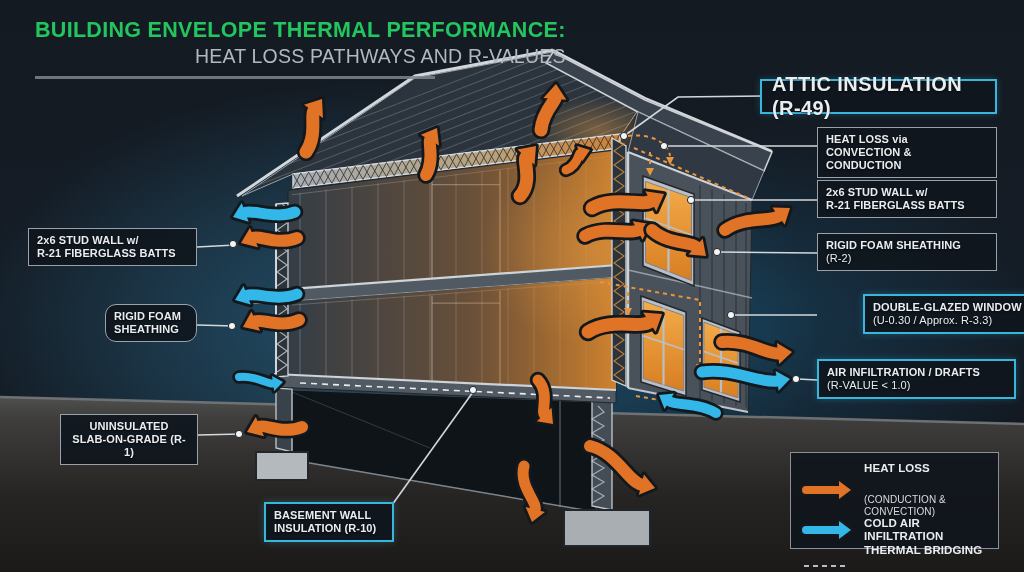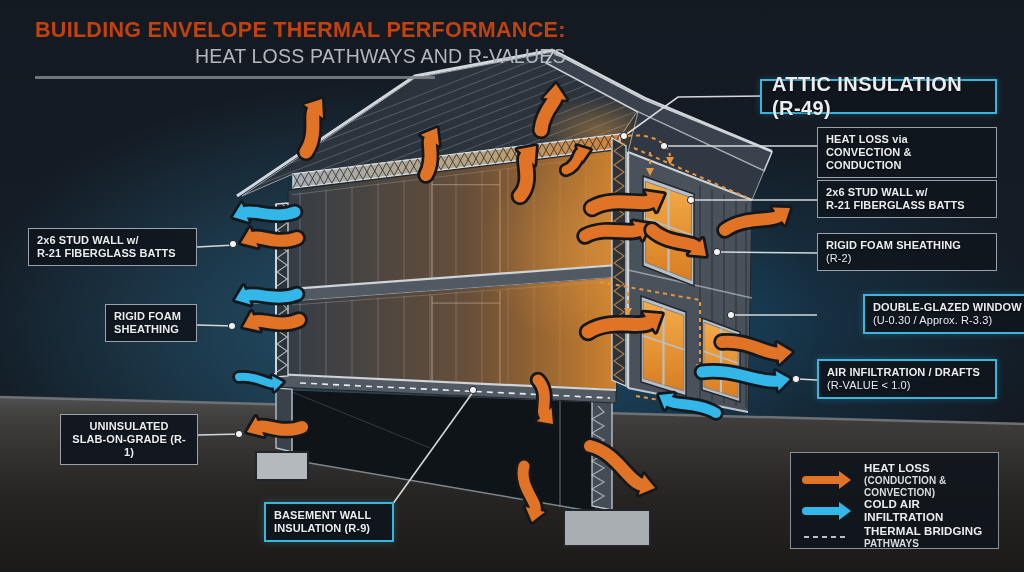--- a/index.html
+++ b/index.html
@@ -1,40 +1,40 @@
 <!DOCTYPE html>
 <html><head>
 <meta charset="utf-8">
 <style>
   html,body{margin:0;padding:0;background:#0c1116;}
   .stage{position:relative;width:1024px;height:572px;overflow:hidden;
          font-family:"Liberation Sans",sans-serif;background:#11161d;}
   #scene{position:absolute;left:0;top:0;}
   
   .titleblock{position:absolute;left:35px;top:18px;z-index:5;}
-  .titleblock h1{margin:0;font-size:21.5px;font-weight:bold;color:#c2410c;letter-spacing:.3px;}
+  .titleblock h1{margin:0;font-size:21.5px;font-weight:bold;color:#22c55e;letter-spacing:.3px;}
   .titleblock h2{margin:2px 0 0 0;font-size:19.5px;font-weight:normal;color:#b2b8be;letter-spacing:.2px;text-align:right;}
   .rule{margin-top:8px;width:400px;height:3px;background:#7e858c;opacity:.85;}
   
   .co{position:absolute;box-sizing:border-box;z-index:6;
       background:rgba(15,22,29,.92);border:1.5px solid #9aa1a8;color:#eaedf0;
       font-size:11px;line-height:1.18;font-weight:bold;padding:5px 8px;
       letter-spacing:.1px;text-shadow:0 1px 2px rgba(0,0,0,.65);}
   .co.cyan{border:2px solid #3ab5dc;box-shadow:0 0 7px rgba(58,181,220,.28);}
   .co .sub{font-weight:normal;}
   .co.center{text-align:center;}
   .co.attic{font-size:20px;letter-spacing:.4px;display:flex;align-items:center;justify-content:center;padding:4px 10px;}
   
   .legend{position:absolute;left:790px;top:452px;width:209px;height:97px;z-index:6;
       box-sizing:border-box;background:rgba(16,22,28,.92);border:1.5px solid #8a9097;
       padding:9px 10px 7px 10px;display:flex;flex-direction:column;justify-content:space-between;}
   .lrow{display:flex;align-items:center;gap:9px;}
   .licon{flex:0 0 54px;height:22px;display:flex;align-items:center;}
   .ltxt{color:#eaedf0;font-size:11.5px;font-weight:bold;line-height:1.15;letter-spacing:.1px;}
-  .ltxt .sub{font-weight:bold;font-size:10px;color:#d8dcdf;display:block;}
+  .ltxt .sub{font-weight:normal;font-size:10px;color:#d8dcdf;display:block;margin-top:19px;}
 </style>
 </head>
 <body>
 
 <div class="stage">
 
   <svg id="scene" width="1024" height="572" viewBox="0 0 1024 572">
       <defs>
         <linearGradient id="bgV" x1="0" y1="0" x2="0" y2="1">
           <stop offset="0" stop-color="#141a22" stop-opacity="1"></stop>
@@ -440,40 +440,40 @@
     <span>R-21 FIBERGLASS BATTS</span>
   </div>
   <div class="co" style="left:817px;top:233px;width:180px;">
     <span>RIGID FOAM SHEATHING</span><br>
     <span class="sub">(R-2)</span>
   </div>
   <div class="co cyan" style="left:863px;top:294px;width:180px;">
     <span>DOUBLE-GLAZED WINDOW</span><br>
     <span class="sub">(U-0.30 / Approx. R-3.3)</span>
   </div>
-  <div class="co cyan" style="left:817px;top:359px;width:180px;">
+  <div class="co cyan" style="left:817px;top:359px;width:199px;">
     <span>AIR INFILTRATION / DRAFTS</span><br>
     <span class="sub">(R-VALUE &lt; 1.0)</span>
   </div>
 
   <div class="co" style="left:28px;top:228px;width:169px;">
     <span>2x6 STUD WALL w/</span><br>
     <span>R-21 FIBERGLASS BATTS</span>
   </div>
-  <div class="co" style="left:105px;top:304px;width:92px;">
+  <div class="co" style="left:105px;top:304px;width:92px;border-radius:11px;">
     <span>RIGID FOAM</span><br>
     <span>SHEATHING</span>
   </div>
   <div class="co center" style="left:60px;top:414px;width:138px;text-align:center;">
     <span>UNINSULATED</span><br>
     <span>SLAB-ON-GRADE (R-1)</span>
   </div>
   <div class="co cyan" style="left:264px;top:502px;width:130px;">
     <span>BASEMENT WALL</span><br>
-    <span>INSULATION (R-9)</span>
+    <span>INSULATION (R-10)</span>
   </div>
 
   <div class="legend">
     <div class="lrow">
       <span class="licon">
         <svg id="lg-heat" width="54" height="22" viewBox="0 0 54 22">
             <path d="M 5 11 C 19.85 11 34.7 11 38 11" fill="none" stroke="#13181d" stroke-width="13.5" stroke-linecap="round"></path>
             <polygon points="38,20 50,11 38,2" fill="#13181d" stroke="#13181d" stroke-width="5.5" stroke-linejoin="round"></polygon>
             <path d="M 5 11 C 19.85 11 34.7 11 38 11" fill="none" stroke="#e07325" stroke-width="8" stroke-linecap="round"></path>
             <polygon points="38,20 50,11 38,2" fill="#e07325"></polygon>

